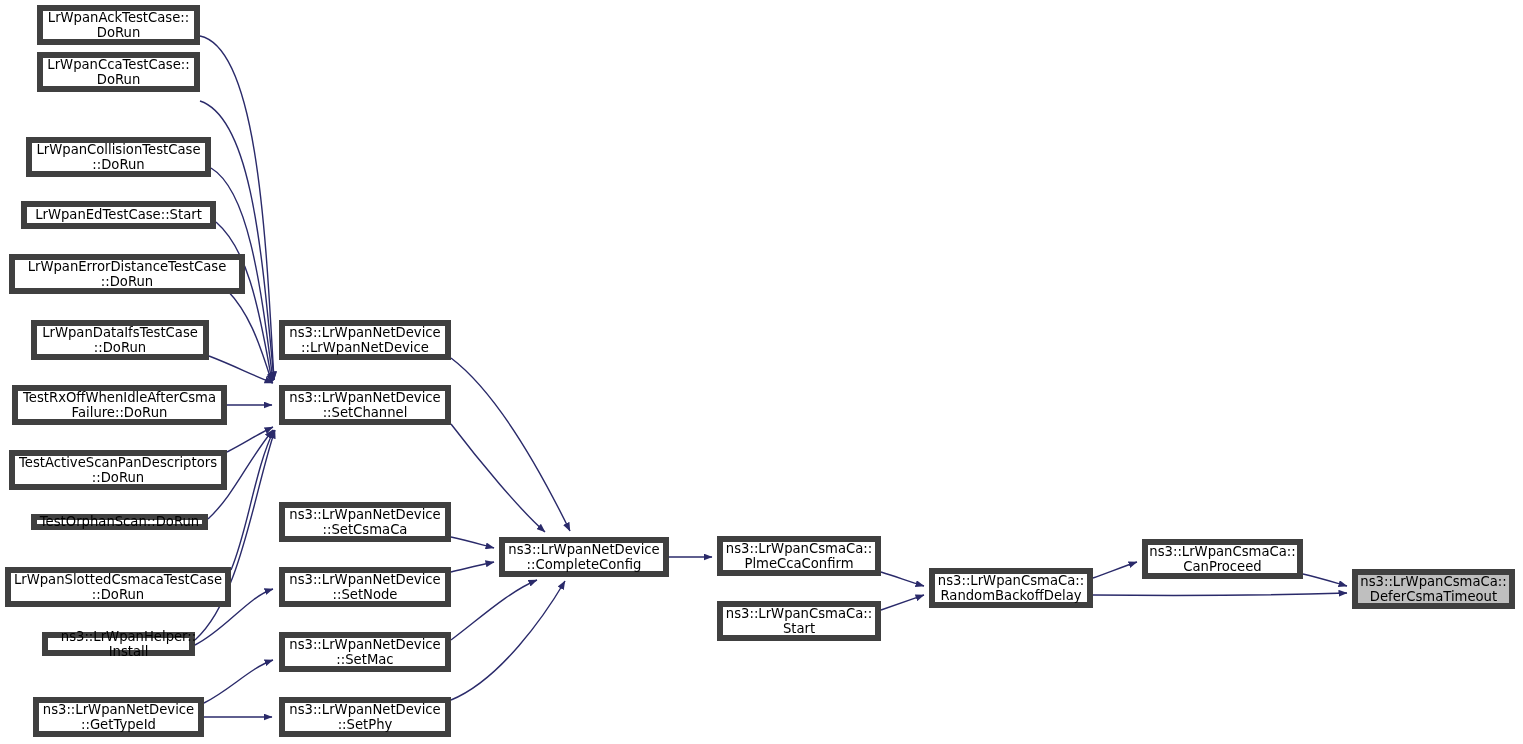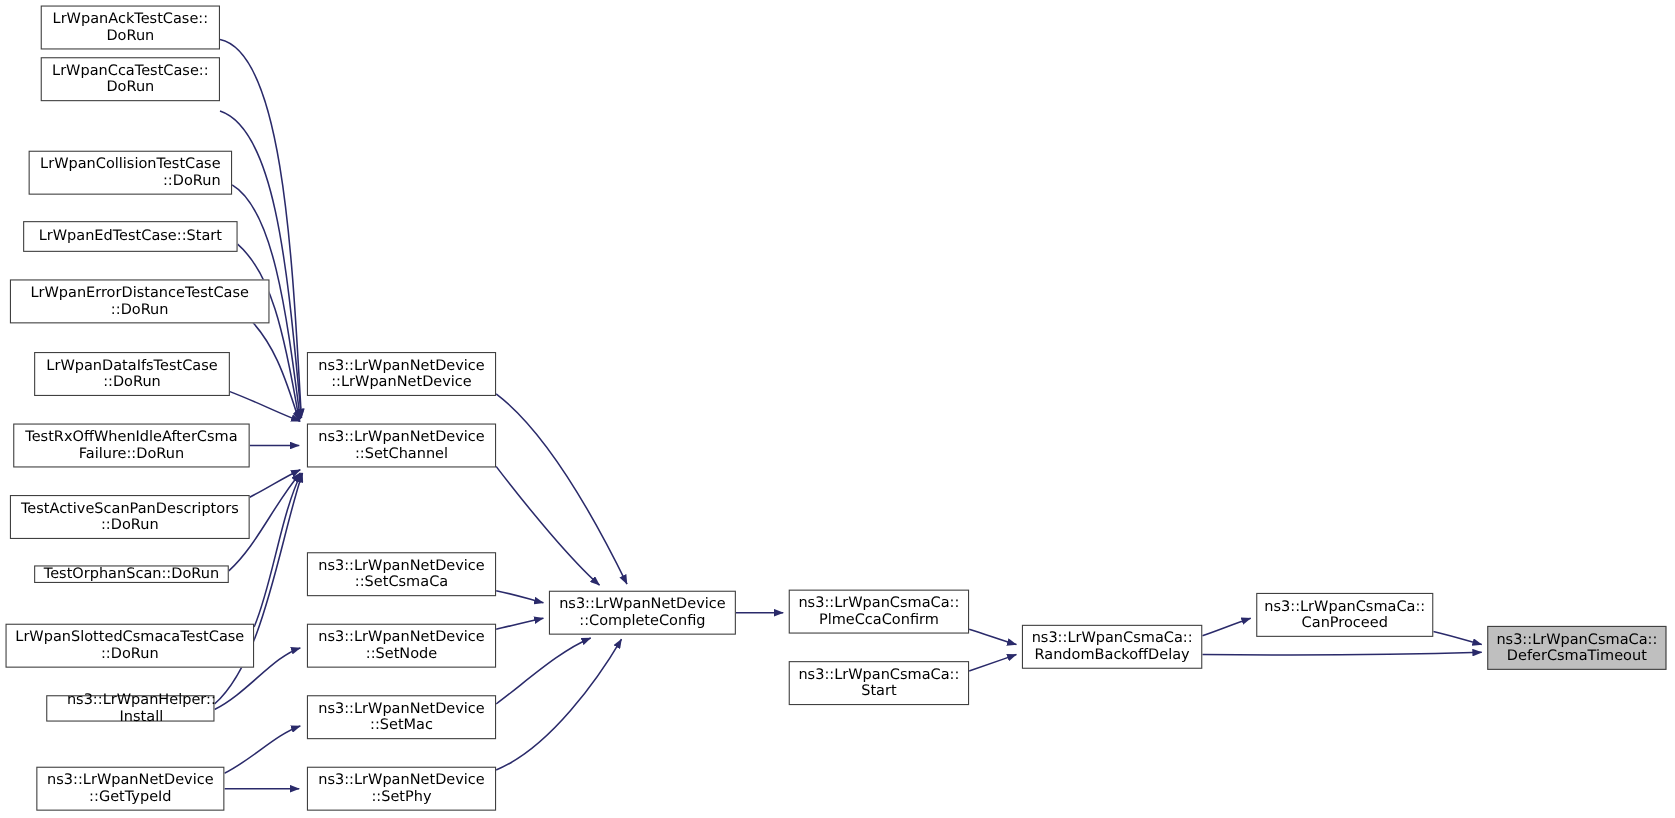--- a/index.html
+++ b/index.html
@@ -20,21 +20,21 @@
     position: absolute;
     left: 0;
     top: 0;
     width: 1523px;
     height: 744px;
     pointer-events: none;
   }
   .node {
     position: absolute;
     box-sizing: border-box;
-    border: 1px solid #404040;
+    border: 6px solid #404040;
     background: #ffffff;
     color: #000000;
     display: flex;
     align-items: center;
     justify-content: center;
     text-align: center;
     font-size: 13.2px;
     line-height: 15.5px;
     letter-spacing: 0px;
     white-space: pre-line;
@@ -81,21 +81,21 @@
         <path d="M1093,578 C1110,572 1122,567 1137,562" fill="none" stroke="#2a2a6a" stroke-width="1.4" marker-end="url(#arrowhead)"></path>
         <path d="M1093,595 C1180,596 1280,595 1347,593" fill="none" stroke="#2a2a6a" stroke-width="1.4" marker-end="url(#arrowhead)"></path>
         <path d="M1303,574 C1320,578 1333,582 1347,586" fill="none" stroke="#2a2a6a" stroke-width="1.4" marker-end="url(#arrowhead)"></path>
       </g>
   </svg>
   <div id="nodes">
       <div class="node" style="left: 37px; top: 5px; width: 163px; height: 40px;">LrWpanAckTestCase::
 DoRun</div>
       <div class="node" style="left: 37px; top: 52px; width: 163px; height: 40px;">LrWpanCcaTestCase::
 DoRun</div>
-      <div class="node" style="left: 26px; top: 137px; width: 185px; height: 40px; text-align: right;">LrWpanCollisionTestCase
+      <div class="node" style="left: 26px; top: 137px; width: 185px; height: 40px;">LrWpanCollisionTestCase
 ::DoRun</div>
       <div class="node" style="left: 21px; top: 201px; width: 195px; height: 28px;">LrWpanEdTestCase::Start</div>
       <div class="node" style="left: 9px; top: 254px; width: 236px; height: 40px;">LrWpanErrorDistanceTestCase
 ::DoRun</div>
       <div class="node" style="left: 31px; top: 320px; width: 178px; height: 40px;">LrWpanDataIfsTestCase
 ::DoRun</div>
       <div class="node" style="left: 12px; top: 385px; width: 215px; height: 40px;">TestRxOffWhenIdleAfterCsma
 Failure::DoRun</div>
       <div class="node" style="left: 9px; top: 450px; width: 218px; height: 40px;">TestActiveScanPanDescriptors
 ::DoRun</div>

